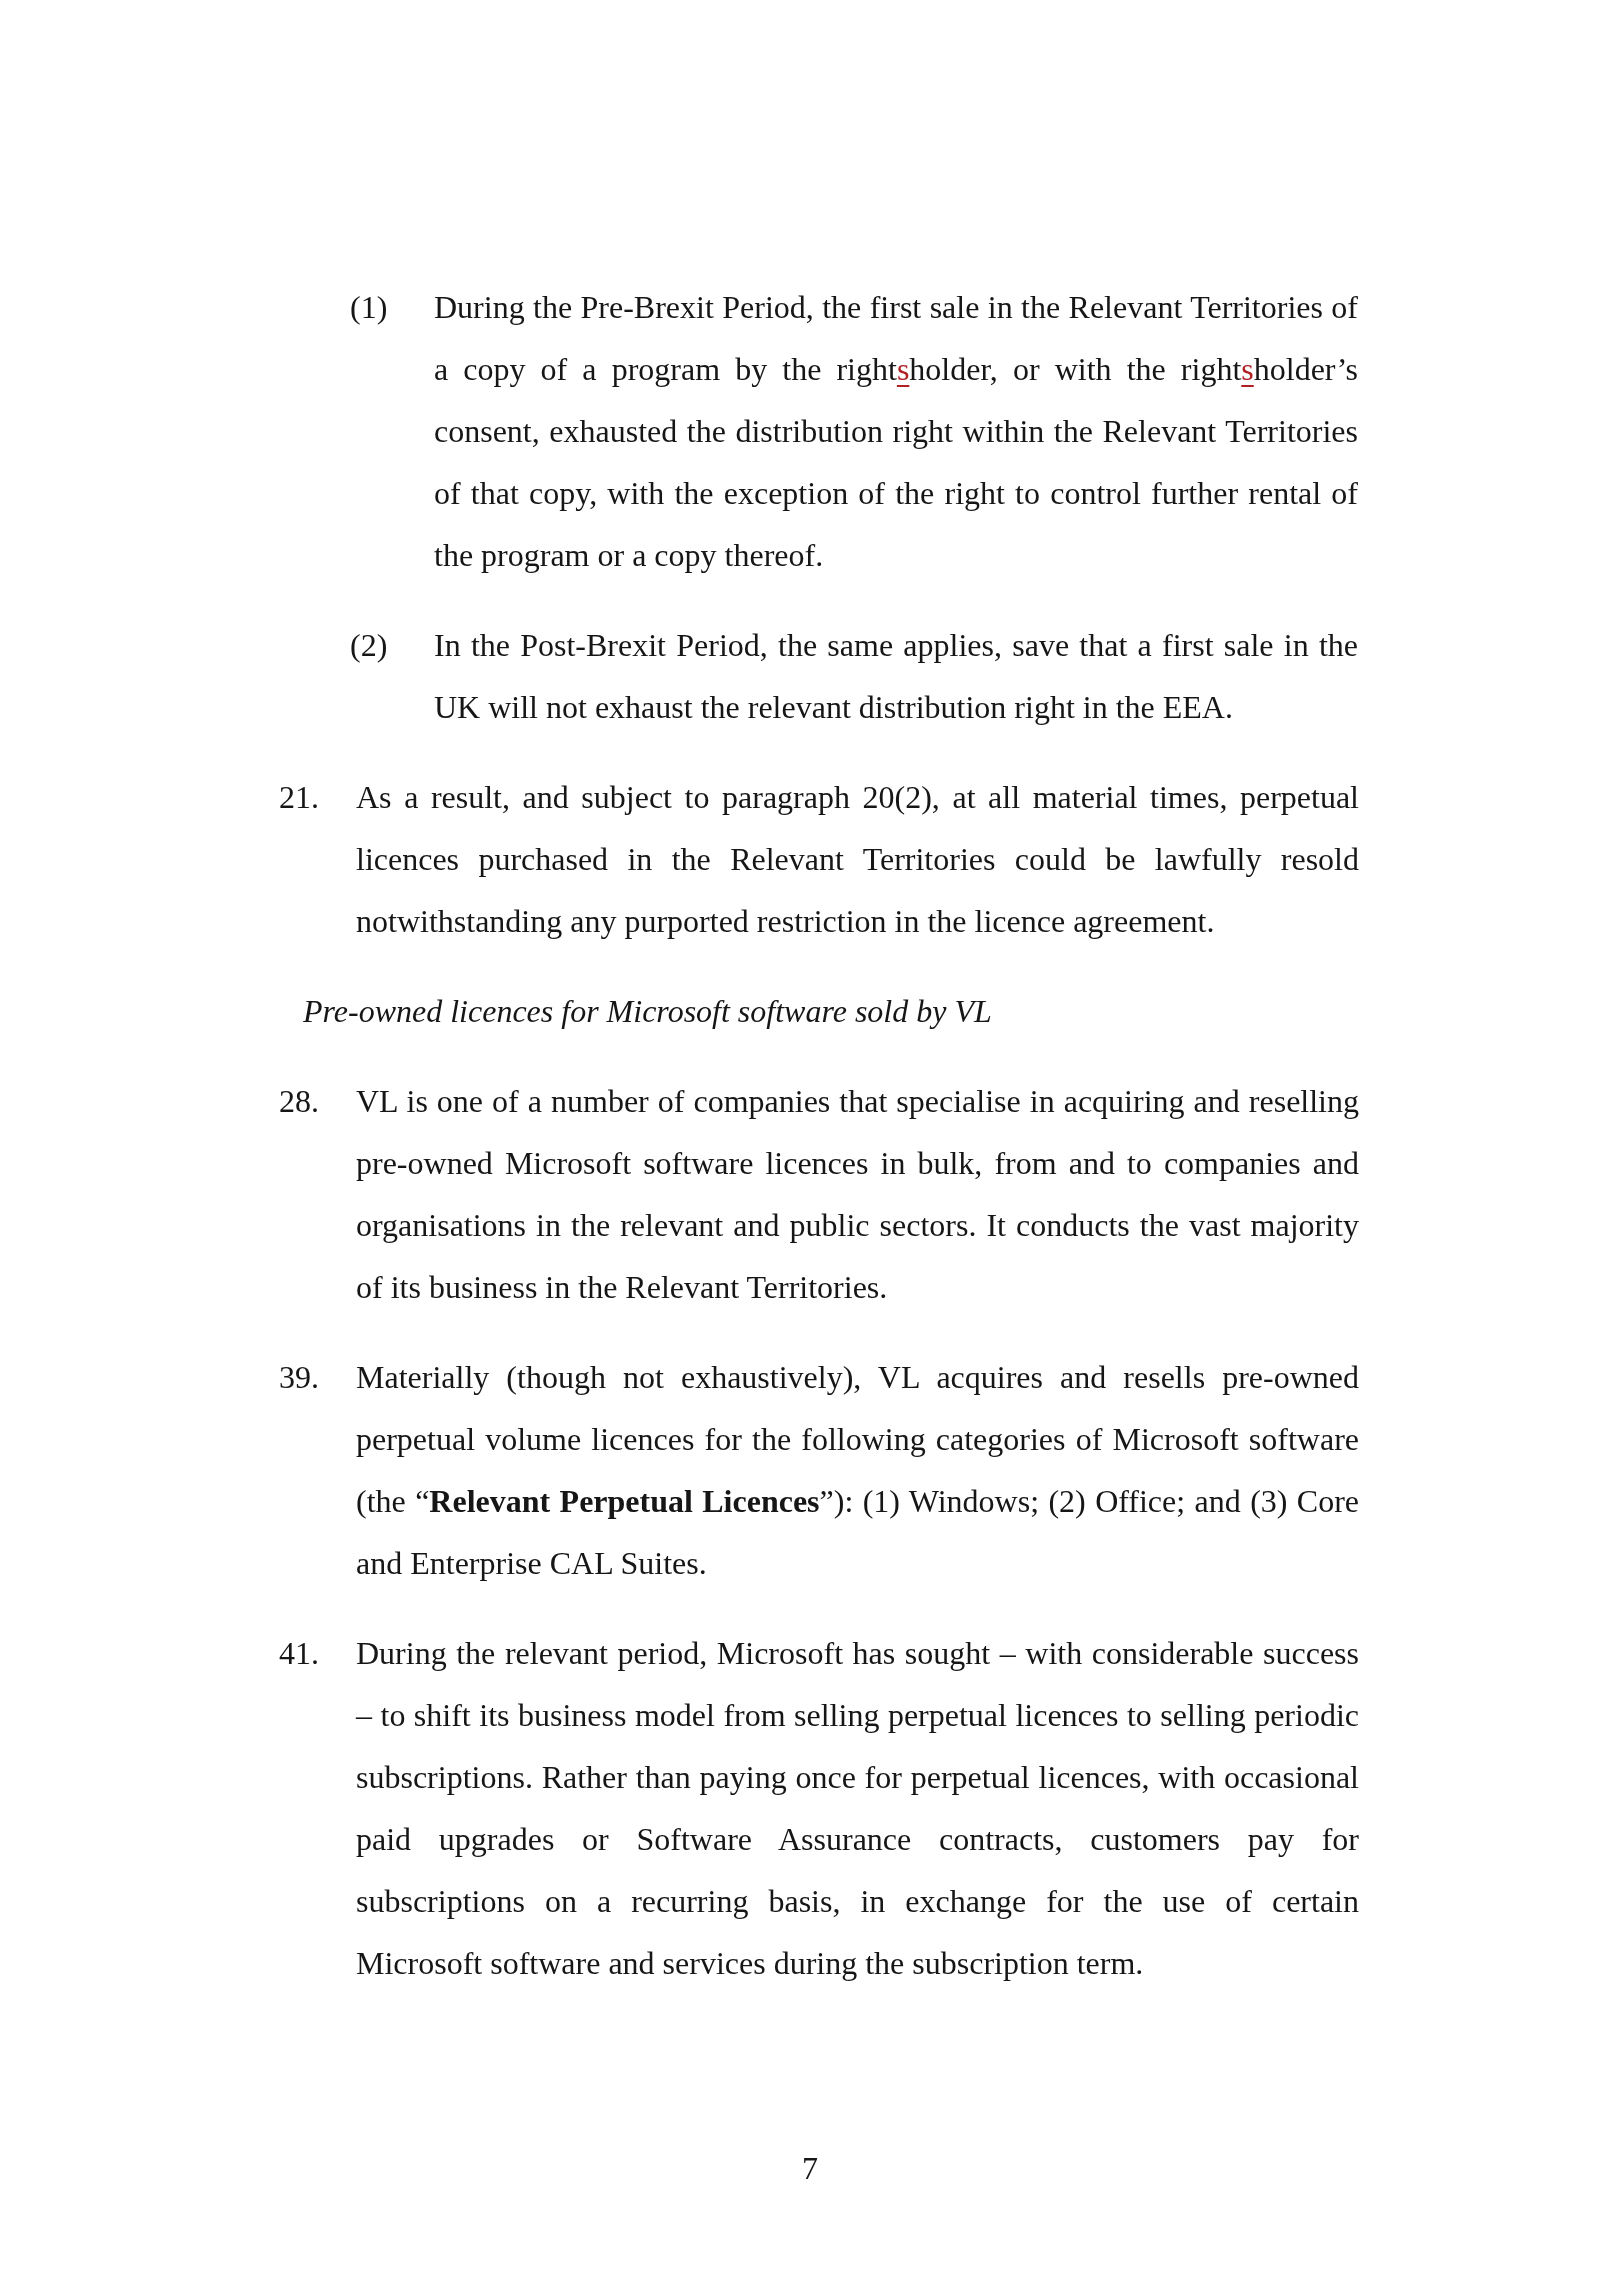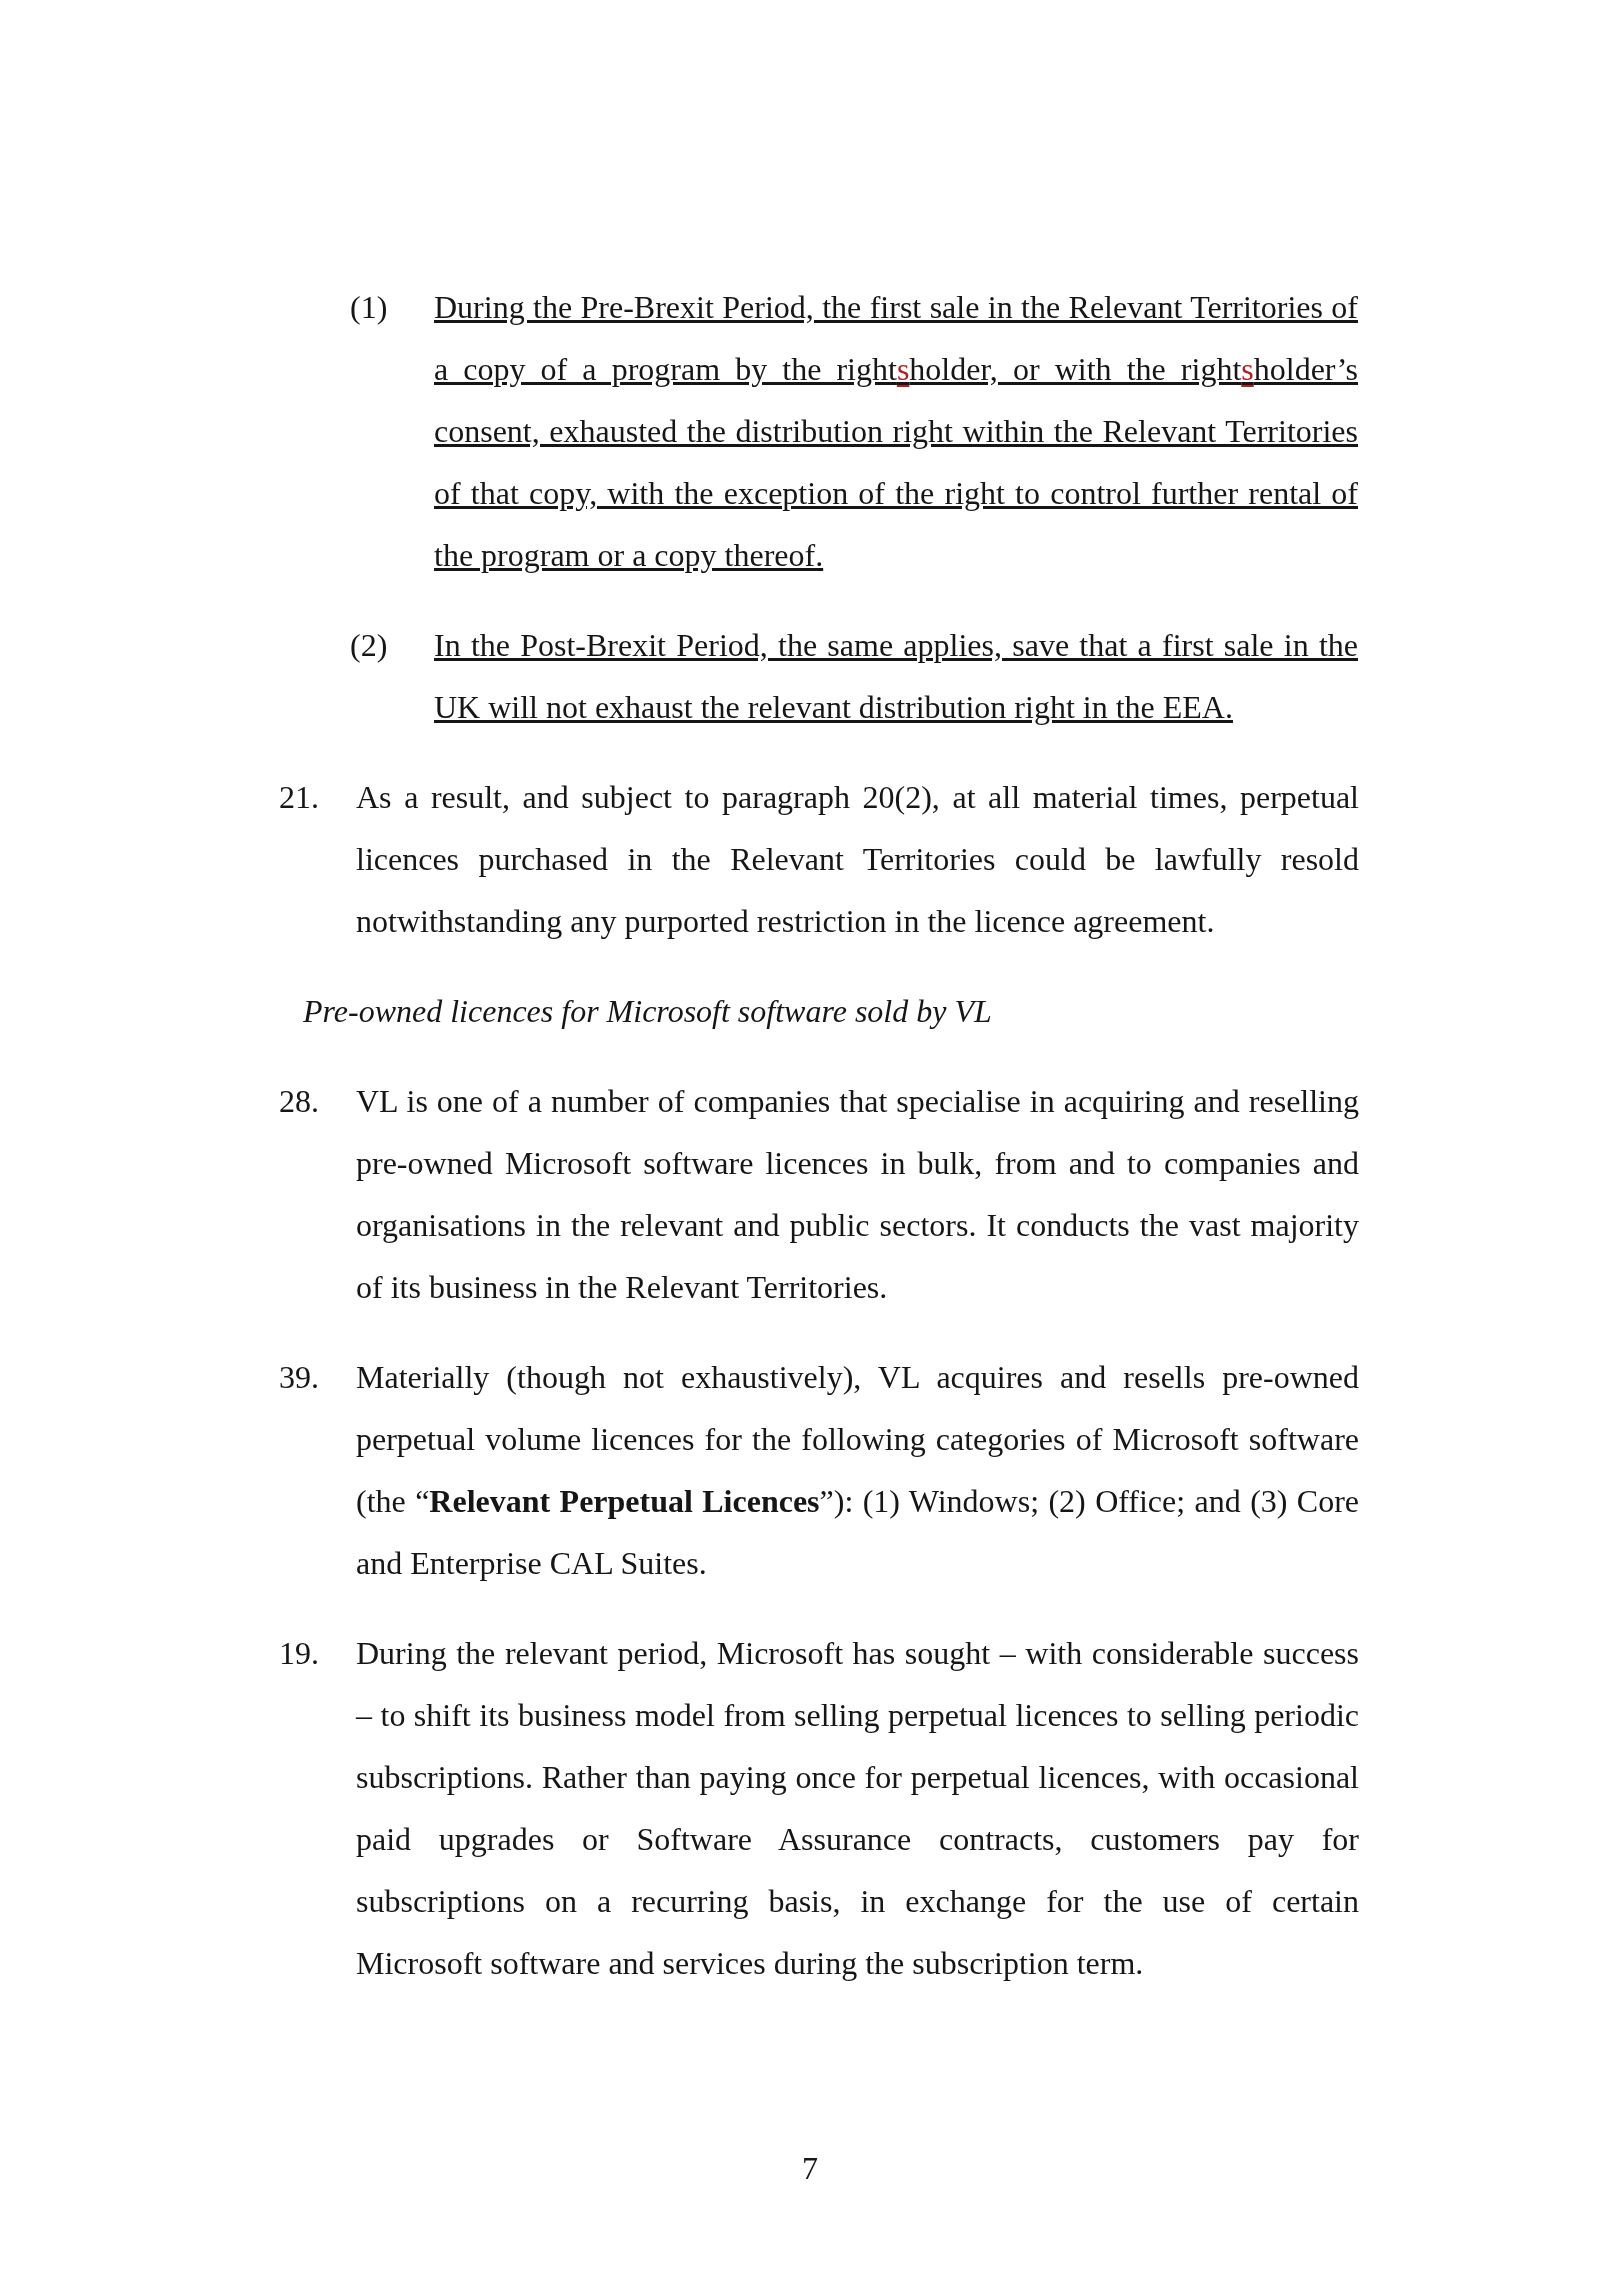--- a/index.html
+++ b/index.html
@@ -44,21 +44,20 @@
   }
 
   .row.sub { margin-left: 78px; }
   .row.sub .marker {
     flex: 0 0 84px;
     width: 84px;
   }
   .row.sub .ptext {
     width: 924px;
     text-align: justify;
-    text-decoration: underline;
   }
 
   .heading {
     margin-left: 31px;
     font-style: italic;
   }
 
   .run-ins {
     color: #b02025;
     text-decoration: underline;
@@ -99,21 +98,21 @@
       <div class="block heading"><span>Pre-owned licences for Microsoft software sold by VL</span></div>
       <div class="block row main">
         <span class="marker">28.</span>
         <div class="ptext"><span>VL is one of a number of companies that specialise in acquiring and reselling pre-owned Microsoft software licences in bulk, from and to companies and organisations in the relevant and public sectors. It conducts the vast majority of its business in the Relevant Territories.</span></div>
       </div>
       <div class="block row main">
         <span class="marker">39.</span>
         <div class="ptext"><span>Materially (though not exhaustively), VL acquires and resells pre-owned perpetual volume licences for the following categories of Microsoft software (the “</span><span class="run-bold">Relevant Perpetual Licences</span><span>”): (1) Windows; (2) Office; and (3) Core and Enterprise CAL Suites.</span></div>
       </div>
       <div class="block row main">
-        <span class="marker">19.</span>
+        <span class="marker">41.</span>
         <div class="ptext"><span>During the relevant period, Microsoft has sought – with considerable success – to shift its business model from selling perpetual licences to selling periodic subscriptions. Rather than paying once for perpetual licences, with occasional paid upgrades or Software Assurance contracts, customers pay for subscriptions on a recurring basis, in exchange for the use of certain Microsoft software and services during the subscription term.</span></div>
       </div>
     </section>
   <footer class="page-footer">
     <span>7</span>
   </footer>
 </main>
 
 
 </body></html>

